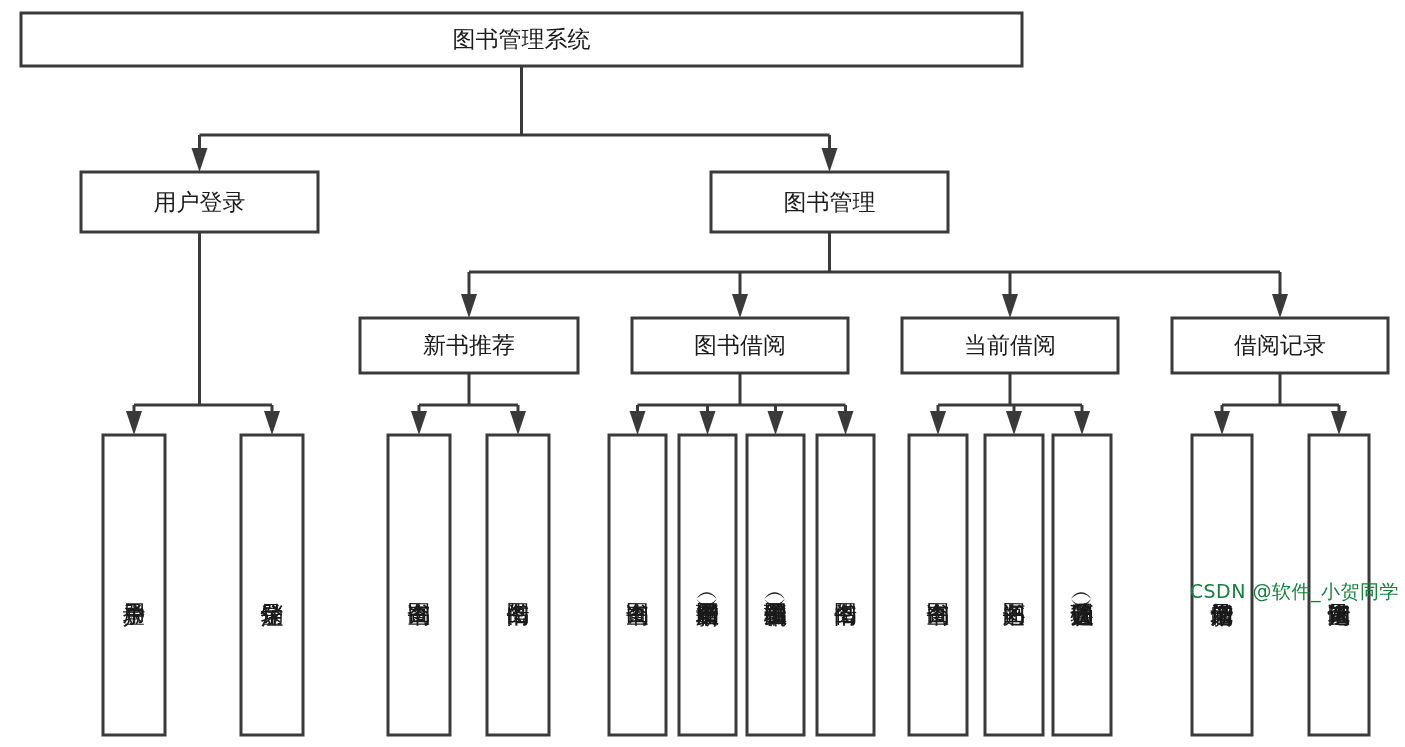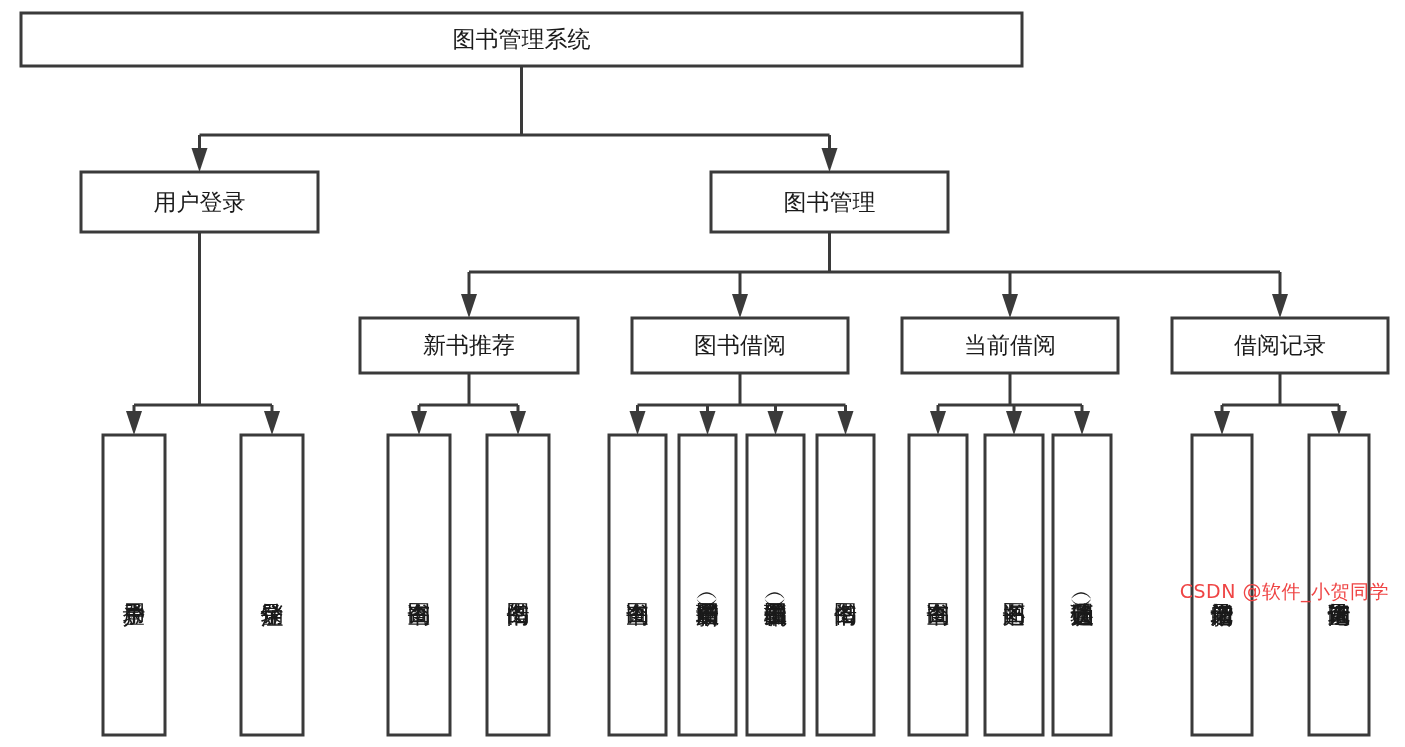--- a/index.html
+++ b/index.html
@@ -56,25 +56,25 @@
     line-height: 1.17;
     text-align: center;
     letter-spacing: 0px;
     writing-mode: vertical-rl;
     text-orientation: upright;
     white-space: nowrap;
     pointer-events: none;
   }
   .watermark {
     position: absolute;
-    right: 16px;
+    right: 6px;
     bottom: 6px;
     font-family: "DejaVu Sans", "Liberation Sans", sans-serif;
     font-size: 19px;
-    color: #ef4444;
+    color: #15803d;
     white-space: nowrap;
     letter-spacing: 0.5px;
   }
 </style>
 </head>
 <body>
 
 <div id="diagram-root">
 
   <svg id="tree-svg" viewBox="0 0 1405 747">

